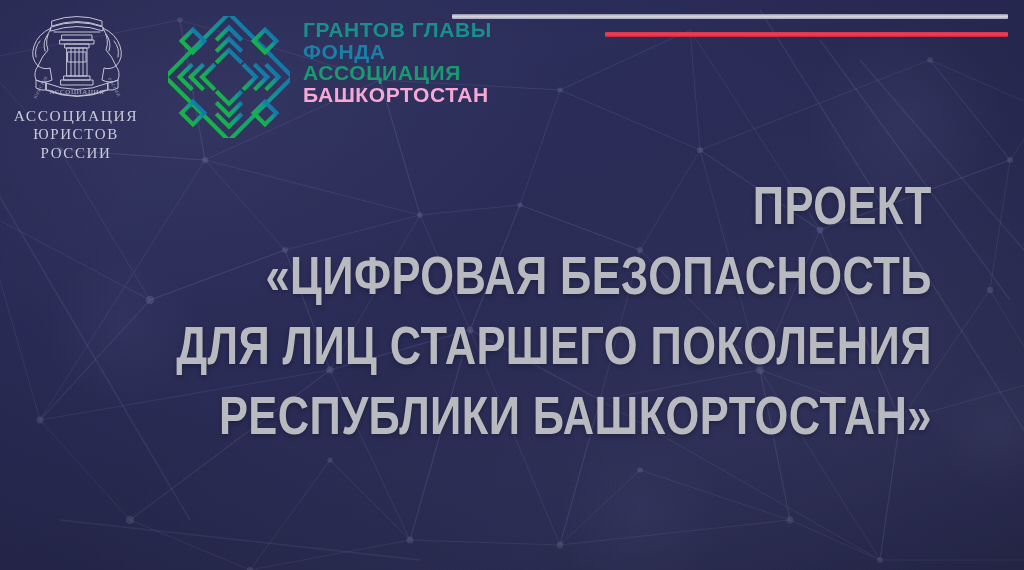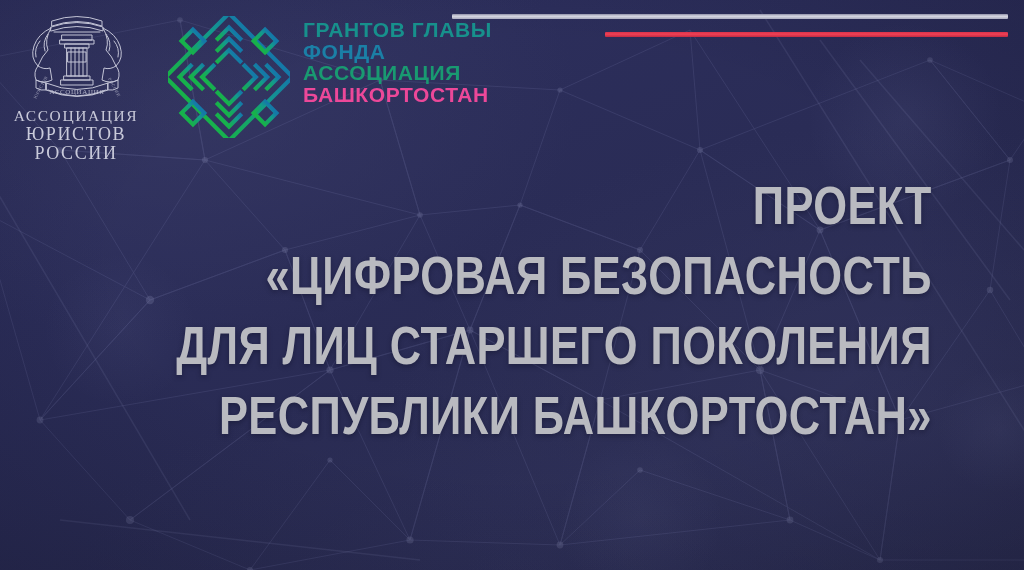--- a/index.html
+++ b/index.html
@@ -83,21 +83,21 @@
     left: 0;
     top: 98px;
     width: 152px;
     text-align: center;
     color: #c9cada;
     font-family: "Liberation Serif", serif;
     font-weight: 400;
     letter-spacing: 1.6px;
   }
   .emblem-line1 { font-size: 15.5px; line-height: 19px; }
-  .emblem-line2 { font-size: 18px; line-height: 19px; }
+  .emblem-line2 { font-size: 15px; line-height: 19px; }
 
   
   .fund-logo {
     position: absolute;
     left: 168px;
     top: 16px;
     width: 122px;
     height: 122px;
   }
 
@@ -119,21 +119,21 @@
   .fund-line {
     font-size: 21px;
     font-weight: 700;
     letter-spacing: 0.6px;
     line-height: 21.5px;
     white-space: nowrap;
   }
   .fund-l1 { color: #1b7fa6; }
   .fund-l2 { color: #17908c; }
   .fund-l3 { color: #199a71; }
-  .fund-l4 { color: #ec4899; }
+  .fund-l4 { color: #f9a8d4; }
 
   
   .title {
     position: absolute;
     left: 0;
     top: 171px;
     width: 1024px;
     text-align: right;
   }
   .title-line {

